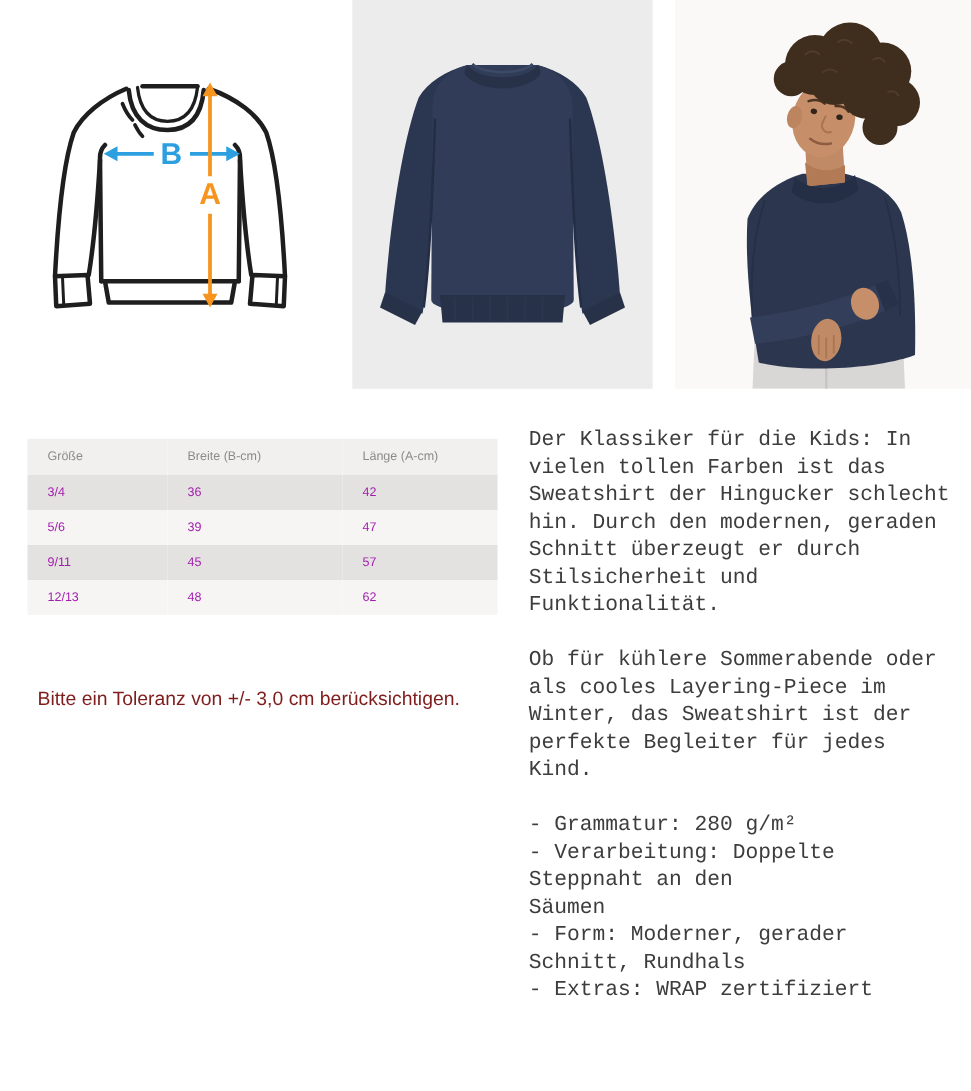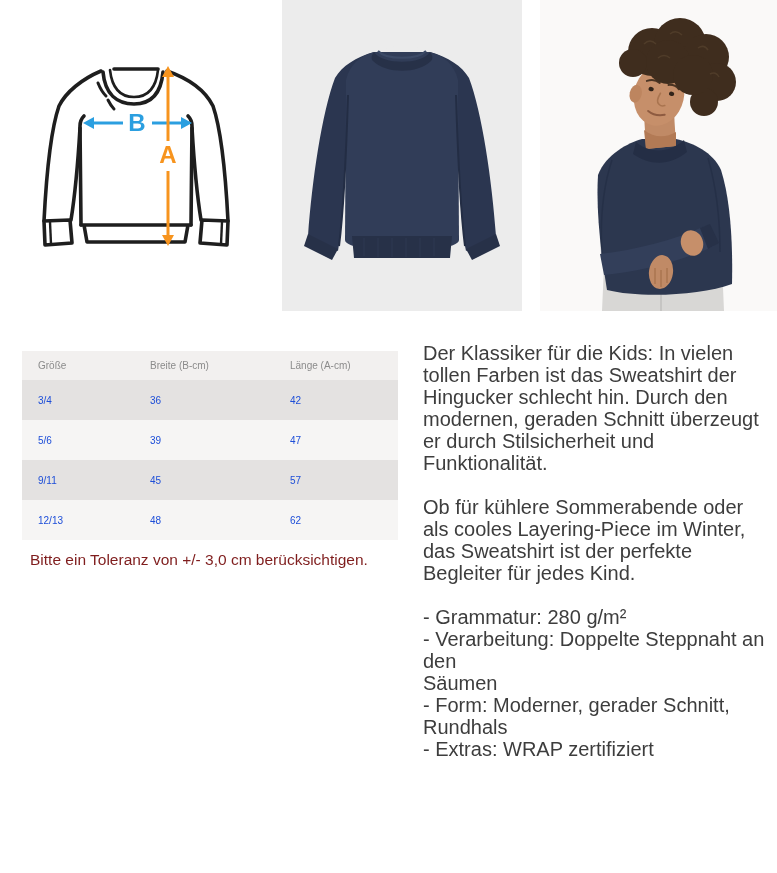--- a/index.html
+++ b/index.html
@@ -24,34 +24,34 @@
   .size-table {
     position: absolute; left: 22px; top: 351px; width: 376px;
     border-collapse: collapse; table-layout: fixed;
     font-size: 10px;
   }
   .size-table th {
     height: 29px; text-align: left; font-weight: normal;
     color: #8b8b8b; background: #f2f0ef; padding: 0 0 0 16px;
   }
   .size-table td {
-    height: 40px; color: #1d4ed8; padding: 0 0 0 16px;
+    height: 28px; color: #a21caf; padding: 0 0 0 16px;
   }
   .size-table tbody tr:nth-child(odd) td  { background: #e4e2e1; }
   .size-table tbody tr:nth-child(even) td { background: #f6f5f4; }
 
   .tolerance-note {
     position: absolute; left: 30px; top: 549px; width: 390px;
     font-size: 15.5px; line-height: 22px; color: #7f1d1d;
   }
 
   
   .description {
     position: absolute; left: 423px; top: 342px; width: 346px;
-    font-size: 20px; line-height: 22px; color: #3d3d3d;
+    font-size: 17px; line-height: 22px; color: #3d3d3d; font-family: Liberation Mono, monospace;
   }
   .description p { margin: 0 0 22px 0; }
   .spec-line { min-height: 22px; }
   .center-wrap { text-align: left; }
 </style>
 </head>
 <body>
 
 <div class="panel panel-diagram">
   <svg viewBox="0 0 282 311">

